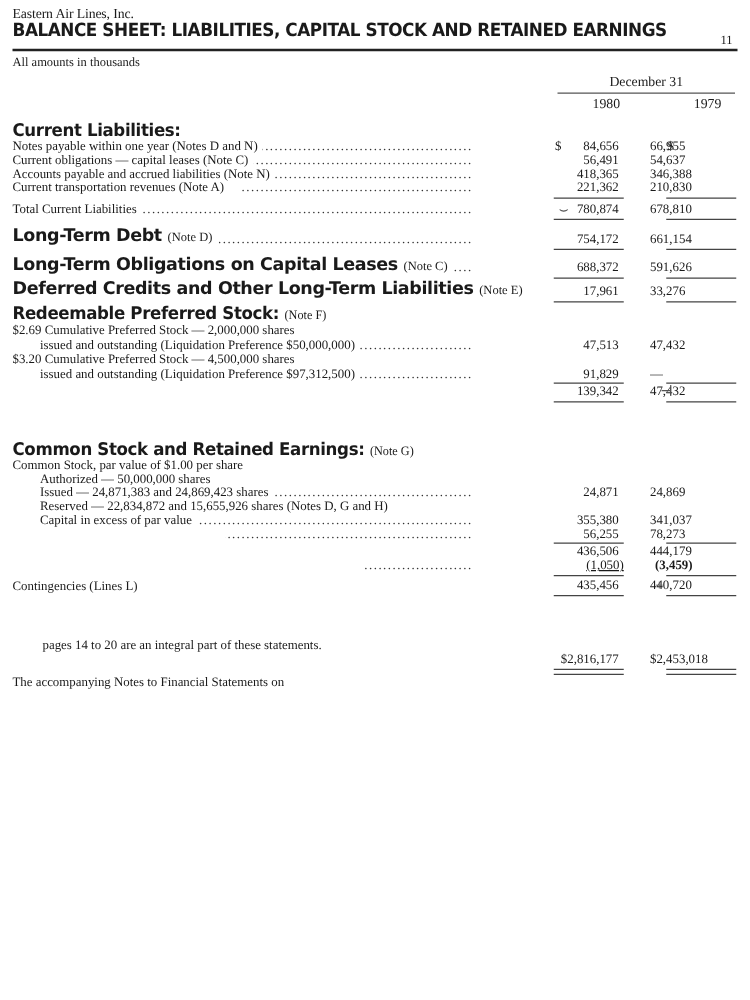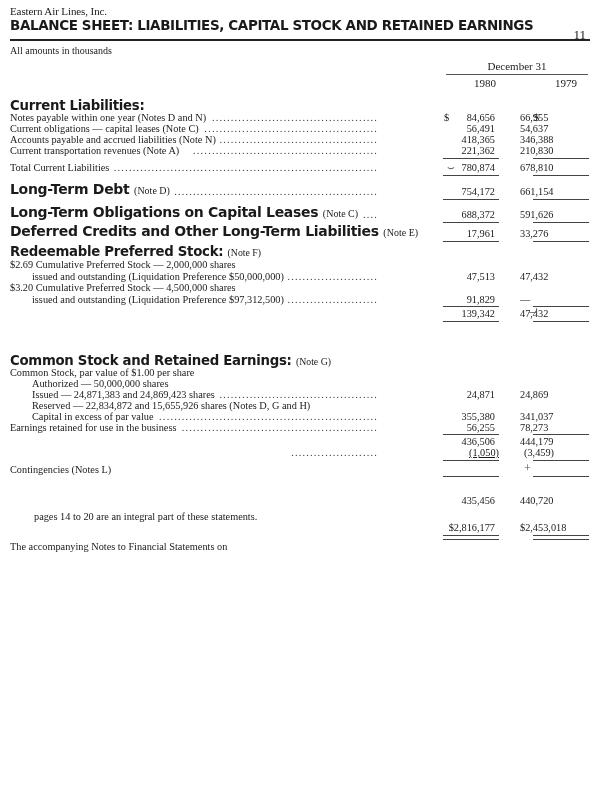--- a/index.html
+++ b/index.html
@@ -1,21 +1,21 @@
 <!DOCTYPE html>
 <html><head>
 <meta charset="utf-8">
 <style>
   html, body { margin: 0; padding: 0; background: #ffffff; }
   body { width: 600px; height: 800px; position: relative; overflow: hidden; color: #1a1a1a;
          font-family: "Liberation Serif", "DejaVu Serif", serif; }
   .company { position: absolute; left: 10px; top: 5px; font-size: 11px; letter-spacing: -0.1px; }
   .title { position: absolute; left: 10px; top: 17px; font-family: "DejaVu Sans", "Liberation Sans", sans-serif;
            font-weight: bold; font-size: 14.5px; letter-spacing: -0.4px; transform: scaleX(0.93); transform-origin: left top; white-space: nowrap; }
-  .pagenum { position: absolute; right: 14px; top: 27px; font-size: 13px; }
+  .pagenum { position: absolute; right: 14px; top: 27px; font-size: 10px; }
   .title-rule { position: absolute; left: 10px; top: 39px; width: 580px; height: 2px; background: #222; }
   .units { position: absolute; left: 10px; top: 45px; font-size: 10px; }
   .dec { position: absolute; left: 446px; width: 142px; top: 60px; text-align: center; font-size: 11px; }
   .dec-rule { position: absolute; left: 446px; width: 142px; top: 74px; height: 1px; background: #555; }
   .yr { position: absolute; top: 77px; font-size: 11px; }
   .yr1 { left: 474px; } .yr2 { left: 555px; }
 
   .row { position: absolute; left: 10px; width: 580px; height: 12px; font-size: 10.3px; line-height: 12px; white-space: nowrap; }
   .row .lbl { position: absolute; left: 0; top: 0; }
   .row .dots { position: absolute; top: 0; right: 212px; letter-spacing: 1.2px; color: #333; }
@@ -154,47 +154,46 @@
   <span class="v2">24,869</span>
 </div>
 <div class="plain ind2" style="top:400px;">Reserved — 22,834,872 and 15,655,926 shares (Notes D, G and H)</div>
 <div class="row" style="top:411px;">
   <span class="lbl ind2">Capital in excess of par value</span>
   <span class="dots" style="width: 220px; overflow: hidden; direction: rtl;">...........................................................................................</span>
   <span class="v1">355,380</span>
   <span class="v2">341,037</span>
 </div>
 <div class="row" style="top:422px;">
-  <span class="lbl">Earnings retained for use in the business</span>
   <span class="dots" style="width: 198px; overflow: hidden; direction: rtl;">...........................................................................................</span>
   <span class="v1">56,255</span>
   <span class="v2">78,273</span>
 </div>
 <div class="rule c1" style="top:434px;"></div>
 <div class="rule c2" style="top:434px;"></div>
 <div class="row" style="top:436px;">
   <span class="v1">436,506</span>
   <span class="v2">444,179</span>
 </div>
 <div class="row" style="top:447px;">
   <span class="dots" style="width: 87px; overflow: hidden; direction: rtl;">...........................................................................................</span>
   <span class="v1" style="right:91px;text-decoration:underline;">(1,050)</span>
-  <span class="v2" style="right:-4px;">(3,459)</span>
+  <span class="v2" style="right:-4px;font-weight:bold;">(3,459)</span>
 </div>
 <div class="rule c1" style="top:460px;"></div>
 <div class="rule c2" style="top:460px;"></div>
-<div class="row" style="top:463px;margin-top:32px;">
+<div class="row" style="top:463px;">
   <span class="v1">435,456</span>
   <span class="v2">440,720</span>
 </div>
 <div class="mark" style="left:524px;top:461px;">+</div>
 <div class="rule c1" style="top:476px;"></div>
 <div class="rule c2" style="top:476px;"></div>
 
-<div class="plain" style="top:464px;">Contingencies (Notes L)</div>
+<div class="plain" style="top:464px;">Contingencies (Lines L)</div>
 <div class="plain" style="top:500px;margin-top:41px;">The accompanying Notes to Financial Statements on</div>
 <div class="plain" style="top:511px;padding-left:24px;">pages 14 to 20 are an integral part of these statements.</div>
 
 <div class="row" style="top:522px;">
   <span class="v1">$2,816,177</span>
   <span class="v2">$2,453,018</span>
 </div>
 <div class="rule c1 dbl" style="top:535px;"></div>
 <div class="rule c2 dbl" style="top:535px;"></div>
 

